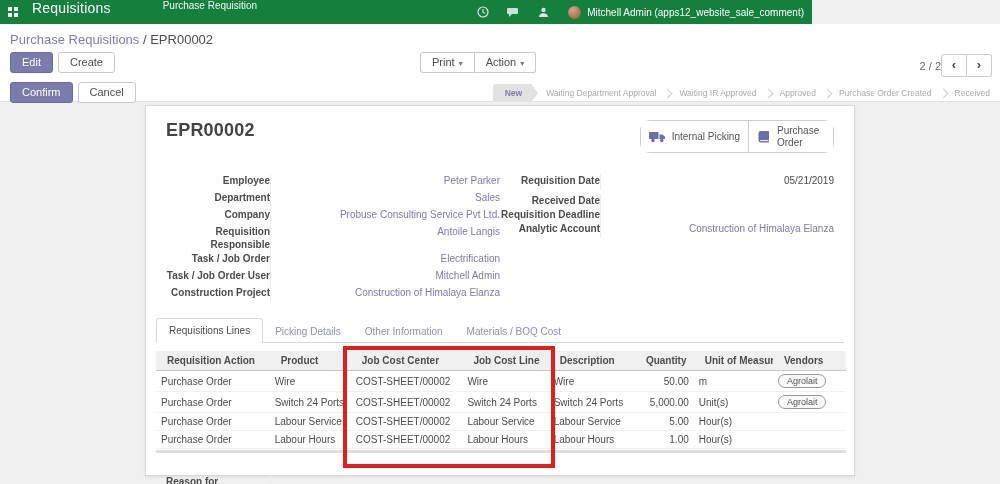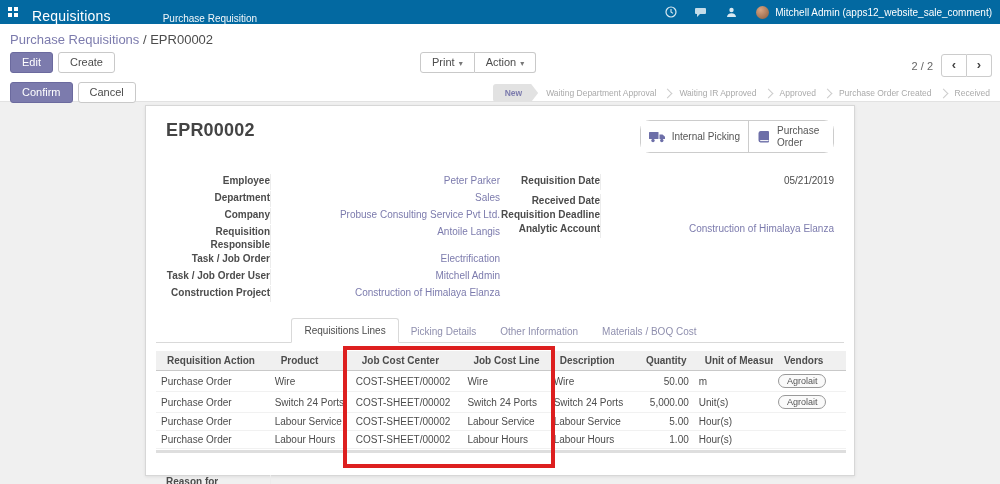--- a/index.html
+++ b/index.html
@@ -1,20 +1,20 @@
 <!DOCTYPE html>
 <html><head>
 <meta charset="utf-8">
 <style>
   html,body{margin:0;padding:0;}
   body{font-family:"Liberation Sans", sans-serif; background:#e9e9e9;}
   #screen{position:relative;width:1000px;height:484px;background:#f0f0f0;overflow:hidden;}
 
   
-  .topbar{position:absolute;top:0;left:0;width:1000px;height:24px;background:#0369a1;display:flex;align-items:flex-end;color:#fff;}
+  .topbar{position:absolute;top:0;left:0;width:812px;height:24px;background:#15803d;display:flex;align-items:flex-start;color:#fff;}
   .apps-btn{width:26px;height:24px;display:flex;align-items:center;justify-content:center;cursor:pointer;}
   .app-title{font-size:14px;font-weight:400;margin-left:6px;letter-spacing:.2px;cursor:pointer;}
   .top-menu{font-size:10px;margin-left:52px;opacity:.95;cursor:pointer;}
   .top-right{margin-left:auto;display:flex;align-items:center;gap:0;}
   .top-ico{width:30px;height:24px;display:flex;align-items:center;justify-content:center;opacity:.85;cursor:pointer;}
   .avatar{width:13px;height:13px;border-radius:50%;background:radial-gradient(circle at 35% 30%,#d9a583,#8a5a3c);margin:0 6px 0 10px;}
   .user-name{font-size:10px;margin-right:8px;white-space:nowrap;}
 
   
   .control{position:absolute;top:24px;left:0;width:1000px;height:77px;background:#fff;border-bottom:1px solid #e2e2e2;}
@@ -23,21 +23,21 @@
   .cp-row2{position:relative;height:26px;margin-top:5px;}
   .cp-row3{position:relative;height:24px;margin-top:4px;}
   .btn{display:inline-block;font-size:11px;padding:4px 11px;border:1px solid #c9c9c9;border-radius:3px;background:#fff;color:#4c4c4c;cursor:pointer;line-height:1;}
   .btn-primary{background:#7c7bad;border-color:#6b6a9e;color:#fff;}
   .left-btns{margin-left:10px;display:inline-flex;gap:5px;}
   .mid-btns{position:absolute;left:420px;top:0;display:inline-flex;}
   .mid-btns .btn{border-radius:0;}
   .mid-btns .btn:first-child{border-radius:3px 0 0 3px;}
   .mid-btns .btn:last-child{border-radius:0 3px 3px 0;border-left:none;}
   .caret{font-size:8px;margin-left:4px;color:#777;}
-  .pager{position:absolute;right:8px;top:2px;display:flex;align-items:center;gap:8px;}
+  .pager{position:absolute;right:8px;top:2px;display:flex;align-items:center;}
   .pager-value{font-size:11px;color:#666;}
   .pager-btns{display:inline-flex;}
   .pager-btn{font-size:13px;font-weight:bold;color:#444;border:1px solid #ccc;background:#fff;width:24px;height:21px;line-height:19px;text-align:center;cursor:pointer;}
   .pager-btn.prev{border-radius:3px 0 0 3px;}
   .pager-btn.next{border-radius:0 3px 3px 0;border-left:none;}
 
   
   .statusbar{position:absolute;right:2px;top:1px;display:flex;align-items:center;height:20px;}
   .step{font-size:8.5px;color:#aaa;padding:0 8px;white-space:nowrap;cursor:pointer;}
   .step.active{background:#e2e2e2;color:#7c7bad;font-weight:bold;padding:4px 16px 4px 12px;
@@ -56,21 +56,21 @@
 
   .groups{display:flex;margin:0 10px;}
   .group{width:50%;}
   .field-row{display:flex;min-height:16px;margin-bottom:1px;text-align:right;}
   .f-label{width:104px;flex:0 0 104px;font-size:10px;font-weight:bold;color:#4c4c4c;line-height:1.25;padding-top:1px;}
   .f-value{flex:1;font-size:10px;color:#4c4c4c;border-left:1px solid #ececec;padding:1px 0 1px 10px;line-height:1.25;}
   .f-value.link{color:#7c7bad;cursor:pointer;}
   .group.right .f-label{width:100px;flex:0 0 100px;}
 
   
-  .tabs{display:flex;border-bottom:1px solid #d9d9d9;margin:14px 0 4px 0;align-items:flex-end;justify-content:center;}
+  .tabs{display:flex;border-bottom:1px solid #d9d9d9;margin:14px 0 4px 0;align-items:flex-end;}
   .tab{font-size:10px;padding:6px 12px;color:#8f8fae;cursor:pointer;position:relative;top:1px;}
   .tab.active{background:#fff;border:1px solid #d9d9d9;border-bottom:1px solid #fff;border-radius:3px 3px 0 0;color:#4c4c4c;}
 
   
   .table-wrap{position:relative;margin-top:8px;}
   table.lines{width:690px;border-collapse:collapse;table-layout:fixed;font-size:10px;color:#4c4c4c;}
   table.lines th{background:#f0f0f0;text-align:left;font-weight:bold;padding:4px 11px;border-bottom:1px solid #c9c9c9;white-space:nowrap;overflow:hidden;}
   table.lines td{padding:3px 5px;border-bottom:1px solid #f1f1f1;white-space:nowrap;overflow:hidden;background:#fff;}
   table.lines .num{text-align:right;}
   .col-ra{width:112px;} .col-pr{width:80px;} .col-jcc{width:110px;} .col-jcl{width:85px;}

